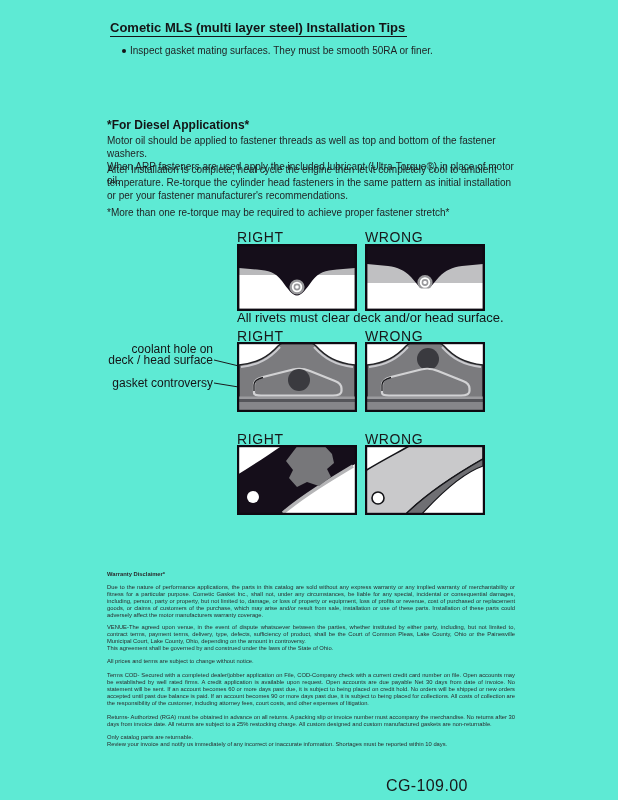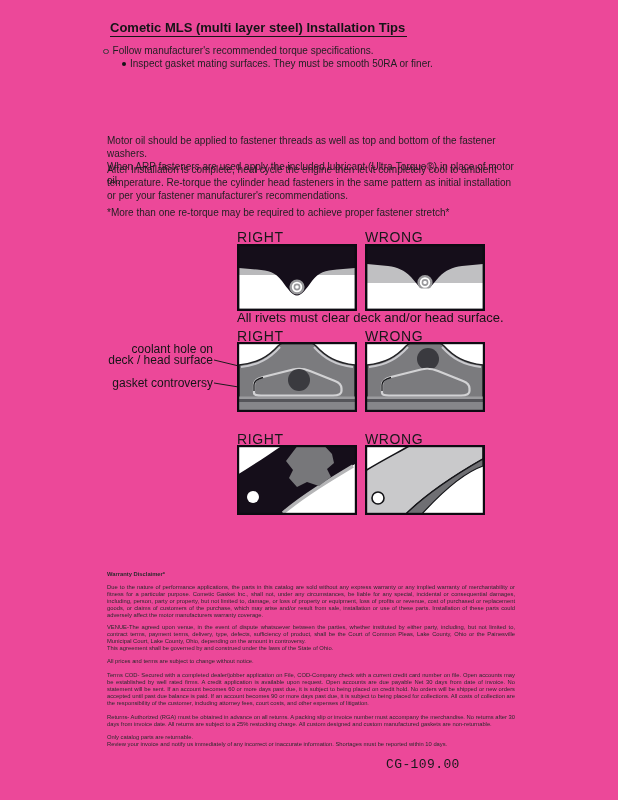--- a/index.html
+++ b/index.html
@@ -1,16 +1,16 @@
 <!DOCTYPE html>
 <html><head>
 <meta charset="utf-8">
 <style>
   html,body{margin:0;padding:0;background:#ffffff;}
-  .page{position:relative;width:618px;height:800px;background:#ec4899;overflow:hidden;
+  .page{position:relative;width:618px;height:800px;background:#5eead4;overflow:hidden;
         font-family:"Liberation Sans", sans-serif;color:#1f1f21;}
   .abs{position:absolute;}
 
   .title{left:110px;top:20px;font-size:13px;font-weight:bold;color:#141416;
          border-bottom:1.6px solid #141416;padding:0 2px 1px 0;}
 
   .tips{left:103px;top:44px;width:450px;font-size:10px;line-height:13px;}
   .tip-row{display:flex;align-items:flex-start;}
   .tip-row.sub{margin-left:19px;}
   .dot{flex:0 0 auto;margin:4.5px 4px 0 0;width:4px;height:4px;border-radius:50%;}
@@ -29,40 +29,37 @@
   .side-label{left:95px;width:118px;text-align:right;font-size:12px;line-height:10.5px;
               color:#141416;white-space:pre-line;}
 
   .legal{left:107px;top:571px;width:408px;font-size:5.8px;line-height:7.1px;
          text-align:justify;color:#2a2a2c;}
   .legal .lp{margin:0 0 6px 0;white-space:pre-line;}
   .legal .lh{font-weight:bold;margin-bottom:6px;}
   .legal .due{margin-bottom:4px;}
   .legal .prices{margin-bottom:7px;}
 
-  .page-num{left:386px;top:757px;font-size:13px;letter-spacing:.4px;color:#18181a;font-family:Liberation Mono, monospace;}
+  .page-num{left:386px;top:777px;font-size:16px;letter-spacing:.4px;color:#18181a;}
 </style>
 </head>
 <body>
 
 <div class="page">
 
   <div class="abs title">Cometic MLS (multi layer steel) Installation Tips</div>
 
   <div class="abs tips">
-    <div class="tip-row">
-      <span class="dot open"></span>
-      <span>Follow manufacturer's recommended torque specifications.</span>
-    </div>
     <div class="tip-row sub">
       <span class="dot fill"></span>
       <span>Inspect gasket mating surfaces.  They must be smooth 50RA or finer.</span>
     </div>
   </div>
 
+  <div class="abs h2">*For Diesel Applications*</div>
   <div class="abs para p1">Motor oil should be applied to fastener threads as well as top and bottom of the fastener washers.
 When ARP fasteners are used apply the included lubricant (Ultra-Torque®) in place of motor oil.</div>
   <div class="abs para p2">After Installation is complete, heat cycle the engine then let it completely cool to ambient
 temperature. Re-torque the cylinder head fasteners in the same pattern as initial installation
 or per your fastener manufacturer's recommendations.</div>
   <div class="abs para p3">*More than one re-torque may be required to achieve proper fastener stretch*</div>
 
   <div class="abs dg-label" style="left:237px;top:229px;">RIGHT</div>
   <div class="abs dg-label" style="left:365px;top:229px;">WRONG</div>
 

